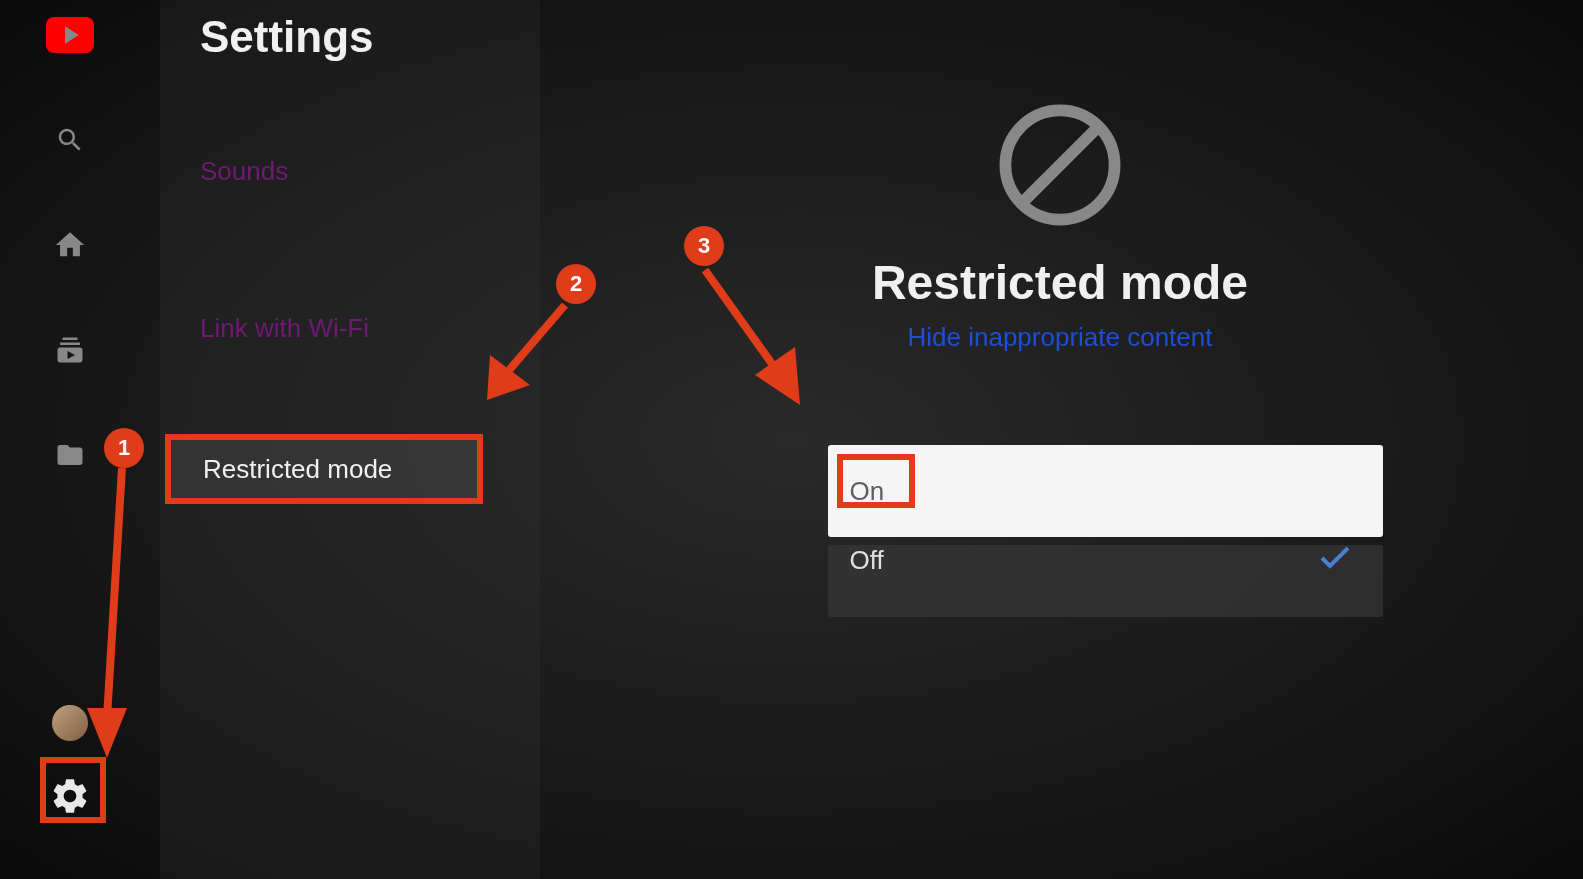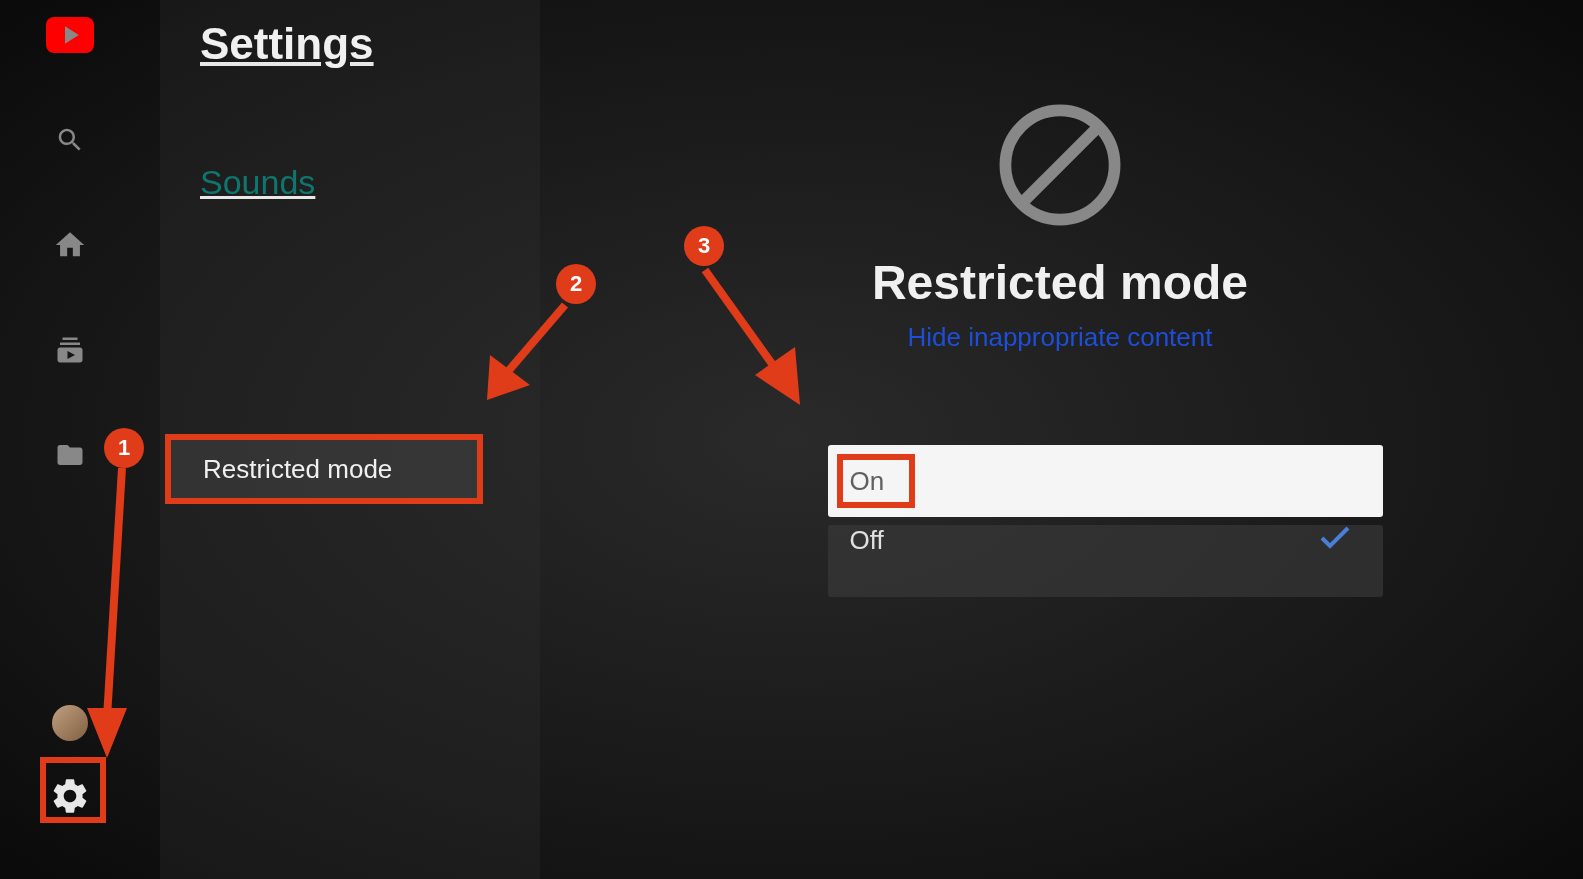--- a/index.html
+++ b/index.html
@@ -82,32 +82,31 @@
       width: 42px;
       height: 42px;
     }
     .settings-panel {
       position: absolute;
       left: 160px;
       top: 0;
       width: 380px;
       height: 100%;
       background: rgba(50, 50, 50, 0.3);
-      padding: 9px 0 0 40px;
-      text-decoration: underline;
+      padding: 2px 0 0 40px;
     }
     .settings-title {
       font-size: 44px;
       font-weight: bold;
       color: #f0f0f0;
       padding: 10px 0 70px 0;
     }
     .settings-item {
-      font-size: 34px;
-      color: #0f766e;
+      font-size: 26px;
+      color: #701a75;
       padding: 24px 0;
       cursor: pointer;
     }
     .settings-section-header {
       font-size: 20px;
       color: #808080;
       padding: 30px 0 18px 0;
       letter-spacing: 1px;
       font-weight: 600;
     }
@@ -159,21 +158,21 @@
       margin-bottom: 92px;
     }
     .option-container {
       width: 555px;
       position: relative;
       left: 45px;
     }
     .option-on {
       background: #f5f5f5;
       color: #606060;
-      height: 72px;
+      height: 92px;
       display: flex;
       align-items: center;
       padding-left: 22px;
       font-size: 26px;
       border-radius: 3px;
       margin-bottom: 8px;
       cursor: pointer;
       position: relative;
     }
     .on-highlight {
@@ -266,20 +265,21 @@
       </svg>
   </div>
 </div>
 
 <div class="gear-highlight"></div>
 
 <div class="settings-panel">
   <div class="settings-title">Settings</div>
   <div class="settings-item">Sounds</div>
   <div style="height:78px"></div>
+  <div class="settings-item">Link with Wi-Fi</div>
 </div>
 
 <div class="restricted-item">
   <span>Restricted mode</span>
 </div>
 
 <div class="main-content">
   <div class="block-icon">
     <svg viewBox="0 0 100 100">
       <circle cx="50" cy="50" r="42"></circle>

